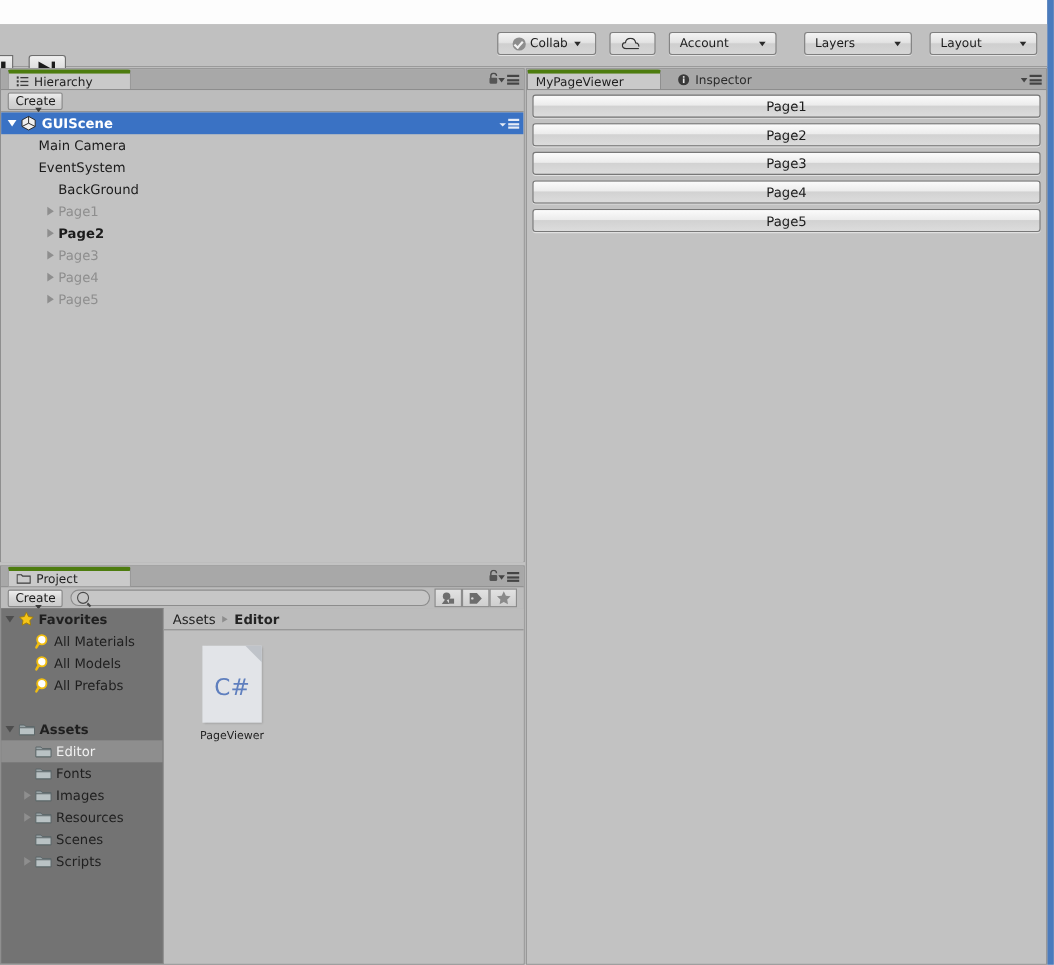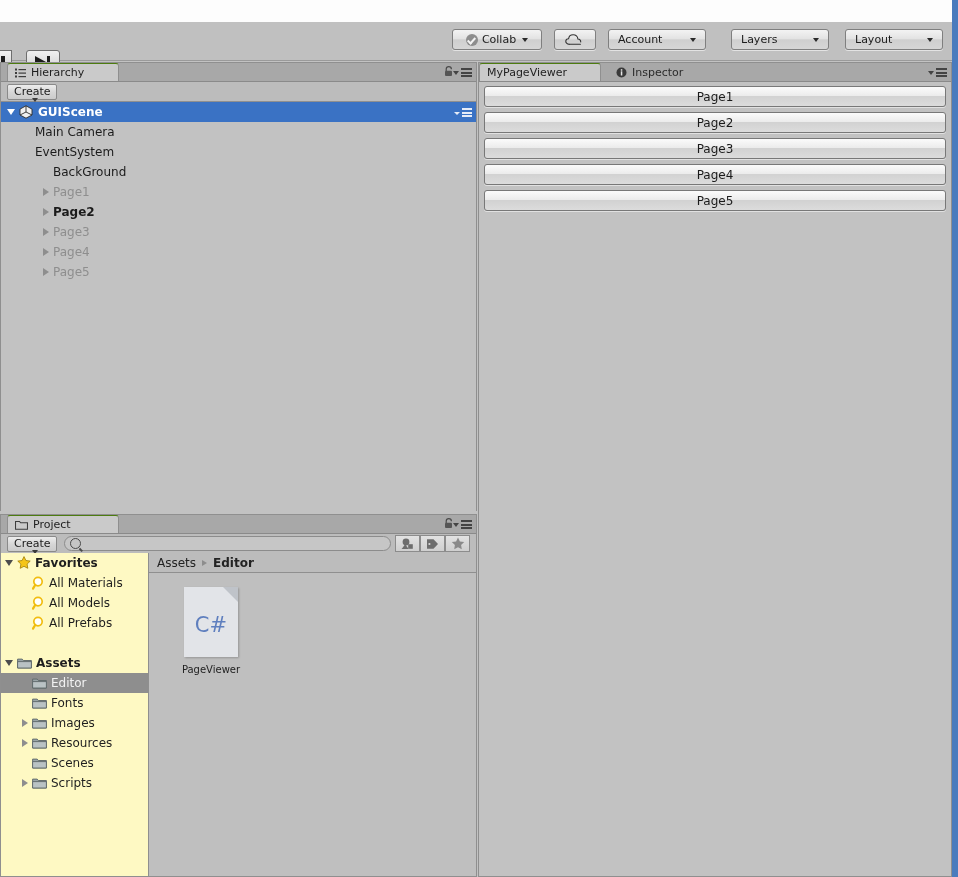--- a/index.html
+++ b/index.html
@@ -143,21 +143,21 @@
     font-size: 11px;
     color: #1e1e1e;
     border-radius: 3px 3px 0 0;
     cursor: default;
     white-space: nowrap;
   }
   .tab.active {
     background: #cacaca;
     border-left: 1px solid #8f8f8f;
     border-right: 1px solid #8f8f8f;
-    border-top: 1px solid #4d7c0f;
+    border-top: 4px solid #4d7c0f;
   }
   .tab.inactive { background: transparent; color: #2b2b2b; }
 
   .tab-ico { margin-right: 5px; display: inline-flex; align-items: center; }
 
   .hamburger {
     position: absolute;
     right: 4px; top: 5px;
     display: flex; align-items: center; gap: 2px;
   }
@@ -292,21 +292,21 @@
     border-left: 3px solid transparent;
     border-right: 3px solid transparent;
     border-top: 3.5px solid #e6ecf7;
   }
   .row-menu .rl i { display:block; width:10px;height:2px;background:#e6ecf7;margin-bottom:1.5px;}
 
   
   .proj-split { position: absolute; left:0; right:0; top:38px; bottom:0; }
   .proj-tree {
     position: absolute; left: 0; top: 0; width: 147px; bottom: 0;
-    background: #fef9c3;
+    background: #737373;
     border-right: 1px solid #8f8f8f;
     overflow: hidden;
   }
   .proj-right {
     position: absolute; left: 148px; right: 0; top: 0; bottom: 0;
     background: #bfbfbf;
   }
   .breadcrumb {
     height: 19px;
     background: #bcbcbc;

